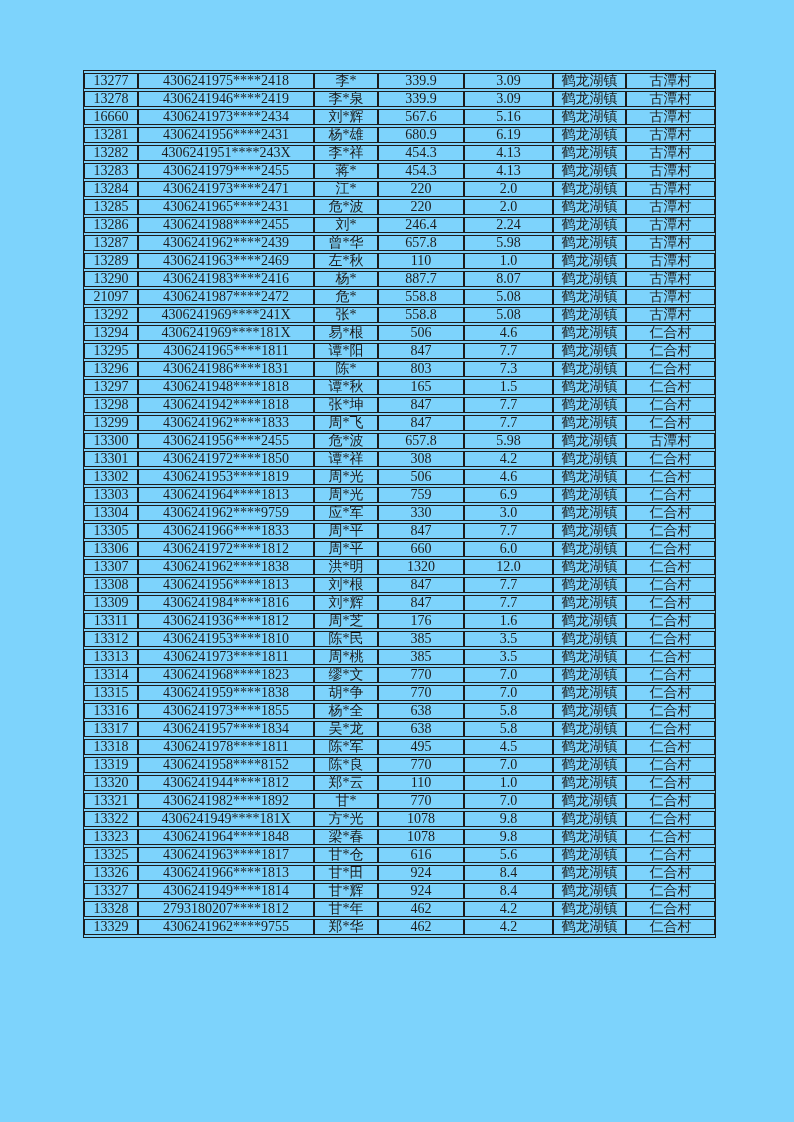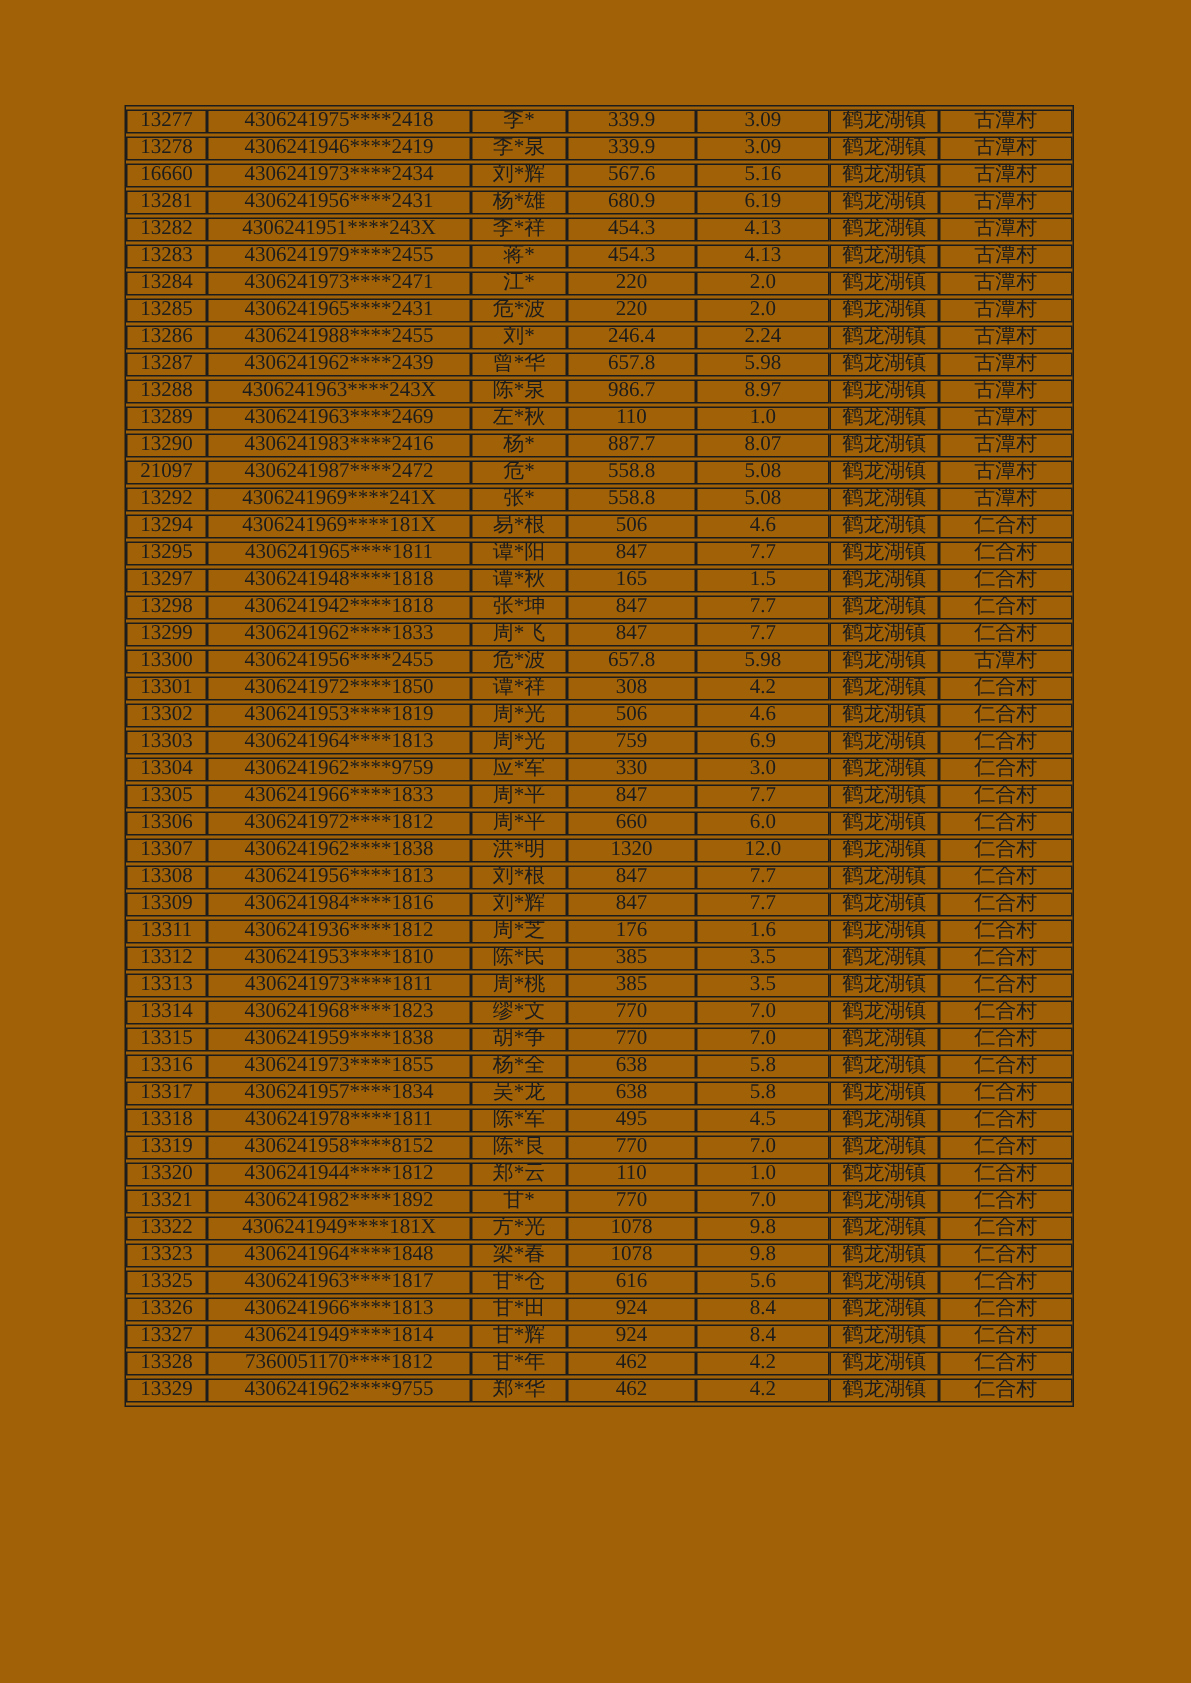--- a/index.html
+++ b/index.html
@@ -11,21 +11,21 @@
     width: 794px;
     height: 1122px;
     position: relative;
     font-family: "Liberation Serif", "DejaVu Serif", serif;
   }
   .page {
     position: absolute;
     left: 0; top: 0;
     width: 794px;
     height: 1122px;
-    background: #a16207;
+    background: #7dd3fc;
     overflow: hidden;
   }
   table.grid {
     position: absolute;
     left: 83px;
     top: 70px;
     width: 631px;
     table-layout: fixed;
     border-collapse: separate;
     border-spacing: 0 2px;
@@ -143,29 +143,20 @@
         <tr>
     <td>13287</td>
     <td>4306241962****2439</td>
     <td>曾*华</td>
     <td>657.8</td>
     <td>5.98</td>
     <td>鹤龙湖镇</td>
     <td>古潭村</td>
   </tr>
         <tr>
-    <td>13288</td>
-    <td>4306241963****243X</td>
-    <td>陈*泉</td>
-    <td>986.7</td>
-    <td>8.97</td>
-    <td>鹤龙湖镇</td>
-    <td>古潭村</td>
-  </tr>
-        <tr>
     <td>13289</td>
     <td>4306241963****2469</td>
     <td>左*秋</td>
     <td>110</td>
     <td>1.0</td>
     <td>鹤龙湖镇</td>
     <td>古潭村</td>
   </tr>
         <tr>
     <td>13290</td>
@@ -206,20 +197,29 @@
         <tr>
     <td>13295</td>
     <td>4306241965****1811</td>
     <td>谭*阳</td>
     <td>847</td>
     <td>7.7</td>
     <td>鹤龙湖镇</td>
     <td>仁合村</td>
   </tr>
         <tr>
+    <td>13296</td>
+    <td>4306241986****1831</td>
+    <td>陈*</td>
+    <td>803</td>
+    <td>7.3</td>
+    <td>鹤龙湖镇</td>
+    <td>仁合村</td>
+  </tr>
+        <tr>
     <td>13297</td>
     <td>4306241948****1818</td>
     <td>谭*秋</td>
     <td>165</td>
     <td>1.5</td>
     <td>鹤龙湖镇</td>
     <td>仁合村</td>
   </tr>
         <tr>
     <td>13298</td>
@@ -468,21 +468,21 @@
     <td>13327</td>
     <td>4306241949****1814</td>
     <td>甘*辉</td>
     <td>924</td>
     <td>8.4</td>
     <td>鹤龙湖镇</td>
     <td>仁合村</td>
   </tr>
         <tr>
     <td>13328</td>
-    <td>7360051170****1812</td>
+    <td>2793180207****1812</td>
     <td>甘*年</td>
     <td>462</td>
     <td>4.2</td>
     <td>鹤龙湖镇</td>
     <td>仁合村</td>
   </tr>
         <tr>
     <td>13329</td>
     <td>4306241962****9755</td>
     <td>郑*华</td>

